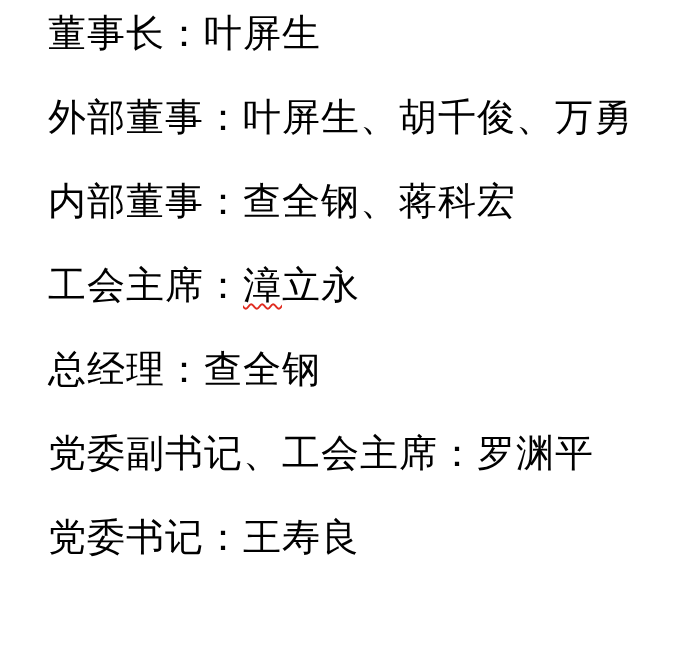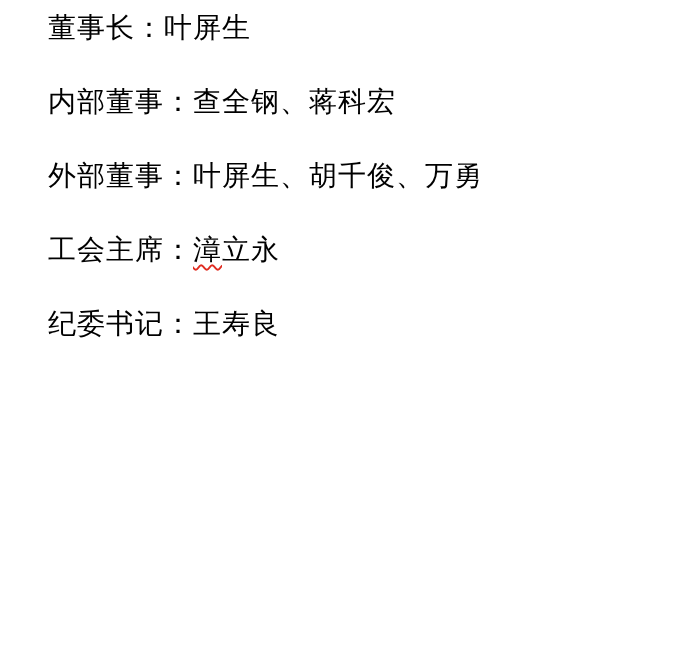--- a/index.html
+++ b/index.html
@@ -15,21 +15,21 @@
     height: 664px;
     background: #ffffff;
     color: #000000;
     overflow: hidden;
   }
   .doc-page {
     width: 694px;
     height: 664px;
     padding: 14px 10px 0 48px;
     font-family: "Liberation Serif", "DejaVu Serif", serif;
-    font-size: 28px;
+    font-size: 38px;
     font-weight: 400;
   }
   .line {
     margin: 0 0 46px 0;
     padding: 0;
     line-height: 1.0;
     white-space: nowrap;
     letter-spacing: 1px;
   }
   .misspelled {
@@ -43,31 +43,37 @@
 </head>
 <body style="background: rgb(255, 255, 255); color: rgb(0, 0, 0);">
 
 <div class="doc-page">
 
   <p class="line">
     <span>董事长：叶屏生</span>
   </p>
 
   <p class="line">
-    <span>内部董事：查全钢、蒋科宏</span>
+    <span>外部董事：叶屏生、胡千俊、万勇</span>
   </p>
 
   <p class="line">
-    <span>外部董事：叶屏生、胡千俊、万勇</span>
+    <span>内部董事：查全钢、蒋科宏</span>
   </p>
 
   <p class="line">
     <span>工会主席：</span><span class="misspelled">漳</span><span>立永</span>
   </p>
 
-
+  <p class="line">
+    <span>总经理：查全钢</span>
+  </p>
 
   <p class="line">
-    <span>纪委书记：王寿良</span>
+    <span>党委副书记、工会主席：罗渊平</span>
+  </p>
+
+  <p class="line">
+    <span>党委书记：王寿良</span>
   </p>
 
 
 </div>
 
 </body></html>

